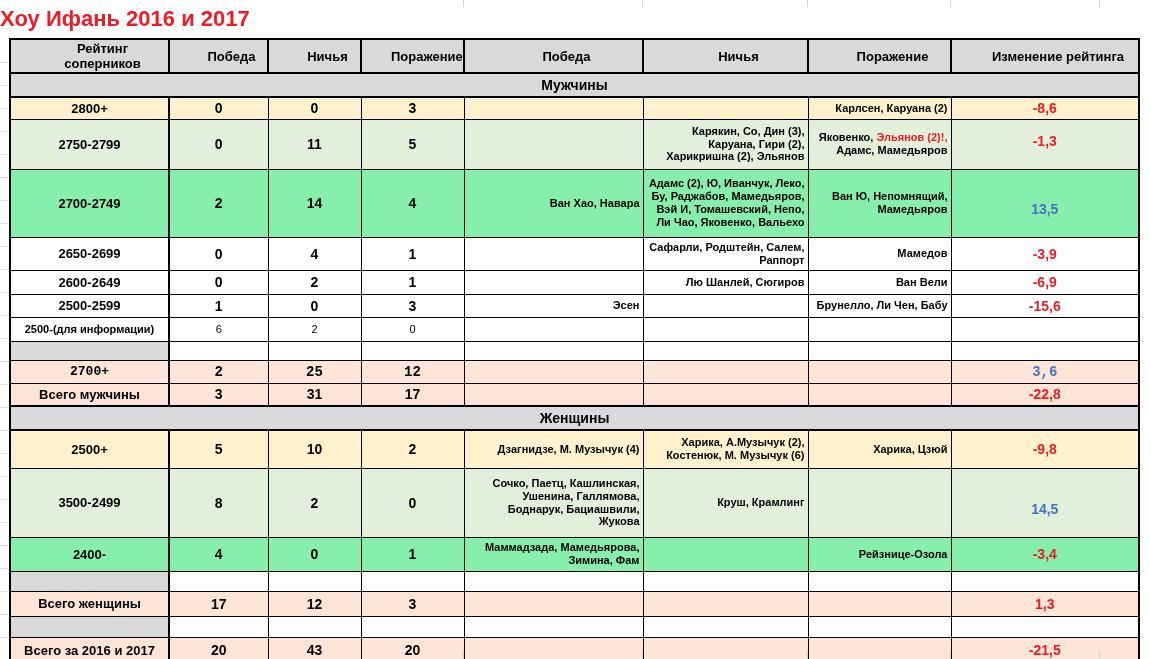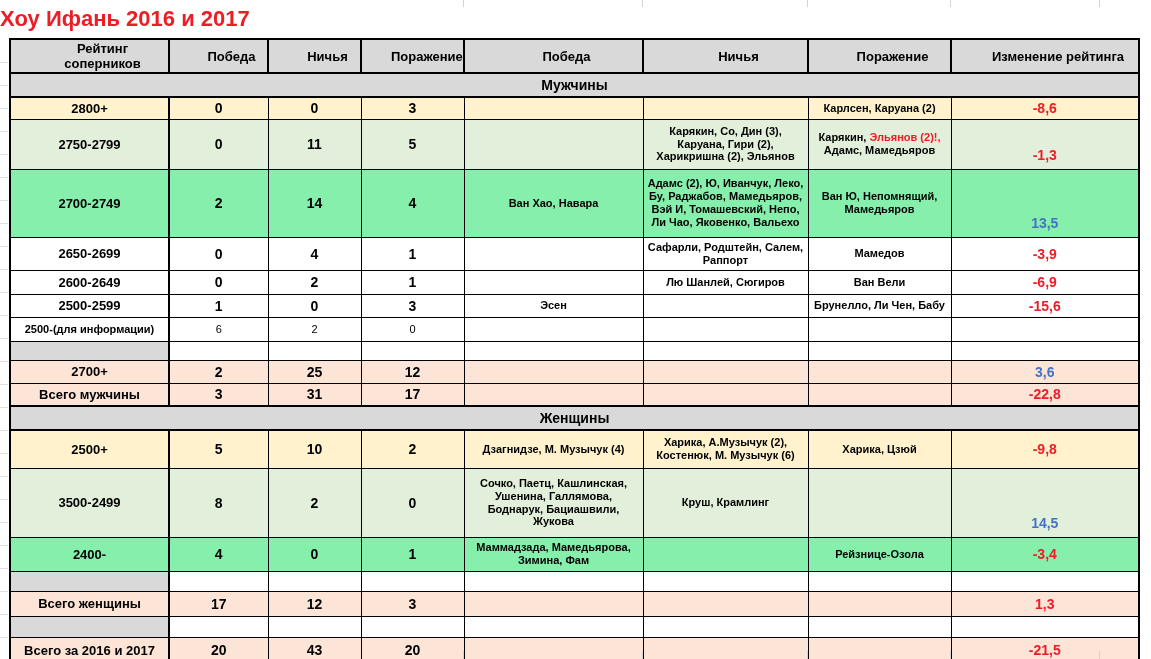--- a/index.html
+++ b/index.html
@@ -32,47 +32,47 @@
   th, td { border: 1px solid #000; padding: 1px 3px; text-align: center; vertical-align: middle;
     overflow: hidden; }
   th { background: #d9d9d9; border-width: 2px; height: 24px; font-size: 13px; font-weight: bold; color: #000; padding-left: 29px; }
 
   tr.section td { background: #d9d9d9; font-weight: bold; font-size: 14px; height: 24px;
     border-top-width: 2px; border-bottom-width: 2px; }
 
   td.lab { font-weight: bold; font-size: 13px; border-right-width: 2px; }
   tr td.lab { background: #d9d9d9; }
   td.num { font-weight: bold; font-size: 14px; }
-  td.names { font-weight: bold; font-size: 11px; line-height: 1.18; }
+  td.names { font-weight: bold; font-size: 11px; line-height: 1.18; text-align: right; }
   td.change { font-weight: bold; font-size: 14px; }
 
   .c-red { color: #ee1c25; }
   .c-blue { color: #4472c4; }
 
   tr.bg-yellow td { background: #fff2cc; margin-left: 48px; }
   tr.bg-green  td { background: #e2efda; }
   tr.bg-blue   td { background: #86efac; }
   tr.bg-peach  td { background: #fce4d6; }
   tr.bg-white  td { background: #ffffff; }
 
   tr.small td.lab { font-size: 11px; }
   tr.small td.num { font-size: 11px; font-weight: normal; }
 
-  tr.tall td.change { vertical-align: bottom; padding-bottom: 6px; }
+  tr.tall td.change { vertical-align: bottom; padding-bottom: 20px; }
 
   
   tr.r-m2800 { height: 22px; }
   tr.r-m2750 { height: 50px; }
   tr.r-m2700 { height: 68px; }
   tr.r-m2650 { height: 33px; }
   tr.r-m2600 { height: 24px; }
   tr.r-m2500 { height: 23px; }
   tr.r-m2500info { height: 24px; }
   tr.r-sp1 { height: 19px; }
-  tr.r-m2700plus { height: 23px; }
+  tr.r-m2700plus { height: 23px; font-family: Liberation Mono, monospace; }
   tr.r-totalmen { height: 23px; }
   tr.r-w2500 { height: 38px; border-radius: 10px; }
   tr.r-w2400 { height: 69px; }
   tr.r-w2400minus { height: 34px; }
   tr.r-sp2 { height: 20px; }
   tr.r-totalwomen { height: 25px; }
   tr.r-sp3 { height: 21px; }
   tr.r-totalall { height: 27px; }
   tr.r-totalall td { border-bottom-width: 2px; }
 </style>
@@ -132,21 +132,21 @@
           <td class="names">Карлсен, Каруана (2)</td>
           <td class="change c-red">-8,6</td>
         </tr>
         <tr class="data r-m2750 bg-green tall">
           <td class="lab">2750-2799</td>
           <td class="num">0</td>
           <td class="num">11</td>
           <td class="num">5</td>
           <td class="names"></td>
           <td class="names">Карякин, Со, Дин (3), Каруана, Гири (2), Харикришна (2), Эльянов</td>
-          <td class="names"><span>Карякин, </span><span class="c-red">Эльянов (2)!,</span><span> Адамс, Мамедьяров</span></td>
+          <td class="names"><span>Яковенко, </span><span class="c-red">Эльянов (2)!,</span><span> Адамс, Мамедьяров</span></td>
           <td class="change c-red">-1,3</td>
         </tr>
         <tr class="data r-m2700 bg-blue tall">
           <td class="lab">2700-2749</td>
           <td class="num">2</td>
           <td class="num">14</td>
           <td class="num">4</td>
           <td class="names">Ван Хао, Навара</td>
           <td class="names">Адамс (2), Ю, Иванчук, Леко, Бу, Раджабов, Мамедьяров, Вэй И, Томашевский, Непо, Ли Чао, Яковенко, Вальехо</td>
           <td class="names">Ван Ю, Непомнящий, Мамедьяров</td>

